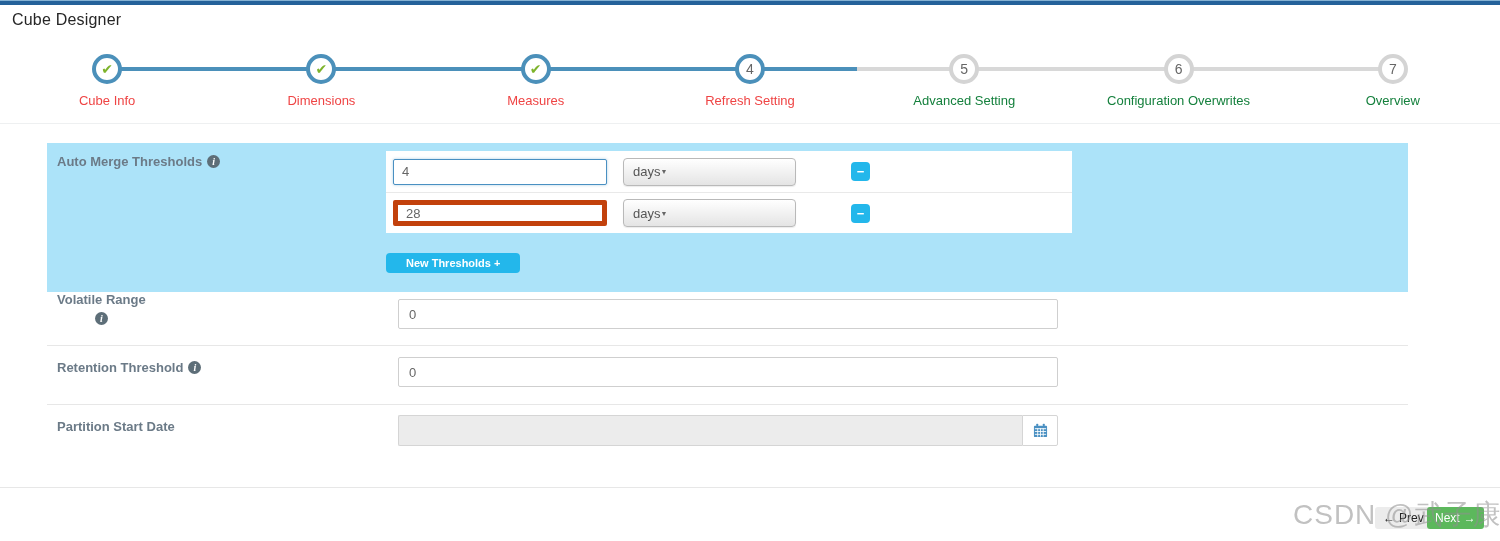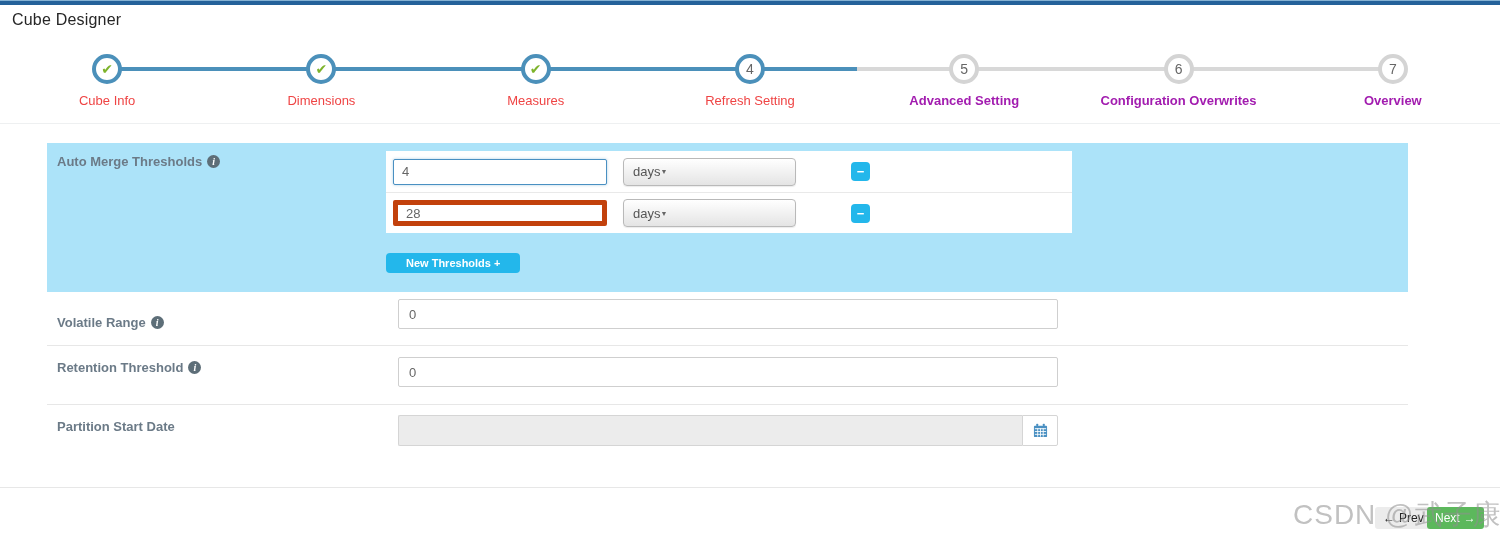--- a/index.html
+++ b/index.html
@@ -23,21 +23,21 @@
   .seg-r { left:50%; width:50%; }
   .seg.blue { background:#4b90ba; }
   .seg.gray { background:#d8d8d8; }
   .circle { position:relative; z-index:1; width:30px; height:30px;
     border-radius:50%; background:#fff; border:4px solid #4b90ba;
     display:flex; align-items:center; justify-content:center; }
   .step.upcoming .circle { border-color:#d4d4d4; }
   .glyph.check { color:#7db32b; font-size:14px; font-weight:bold; line-height:1; }
   .circle .num { font-size:14px; color:#666; line-height:1; }
   .step-label { margin-top:9px; font-size:13px; color:#ef4444; }
-  .step.upcoming .step-label { color:#a21caf;font-weight:bold; }
+  .step.upcoming .step-label { color:#15803d; }
 
   .hr1 { position:absolute; left:0; top:123px; width:1500px; height:1px; background:#eef0f1; }
 
   
   .panel { position:absolute; left:47px; top:143px; width:1361px; height:149px;
     background:#ace3f9; }
   .panel-label { position:absolute; left:10px; top:11px;justify-content:center; }
   .form-label { font-size:13px; font-weight:bold; color:#6b7a87;
     display:inline-flex; align-items:center; gap:5px; }
   .info-icon { display:inline-flex; align-items:center; justify-content:center;
@@ -204,21 +204,21 @@
         </div>
         <button class="minus-btn">
           <span class="glyph">−</span>
         </button>
       </div>
     </div>
 
     <button class="new-thresholds-btn">New Thresholds +</button>
   </div>
 
-  <div class="row-label form-label" style="top:315px;">
+  <div class="row-label form-label" style="top:292px;flex-direction:column;">
     <span>Volatile Range</span>
     <span class="info-icon">i</span>
   </div>
   <input class="wide-input" style="top: 299px;" type="text" value="0">
 
   <div class="hline" style="top:345px;"></div>
 
   <div class="row-label form-label" style="top:360px;align-items:center;">
     <span>Retention Threshold</span>
     <span class="info-icon">i</span>

